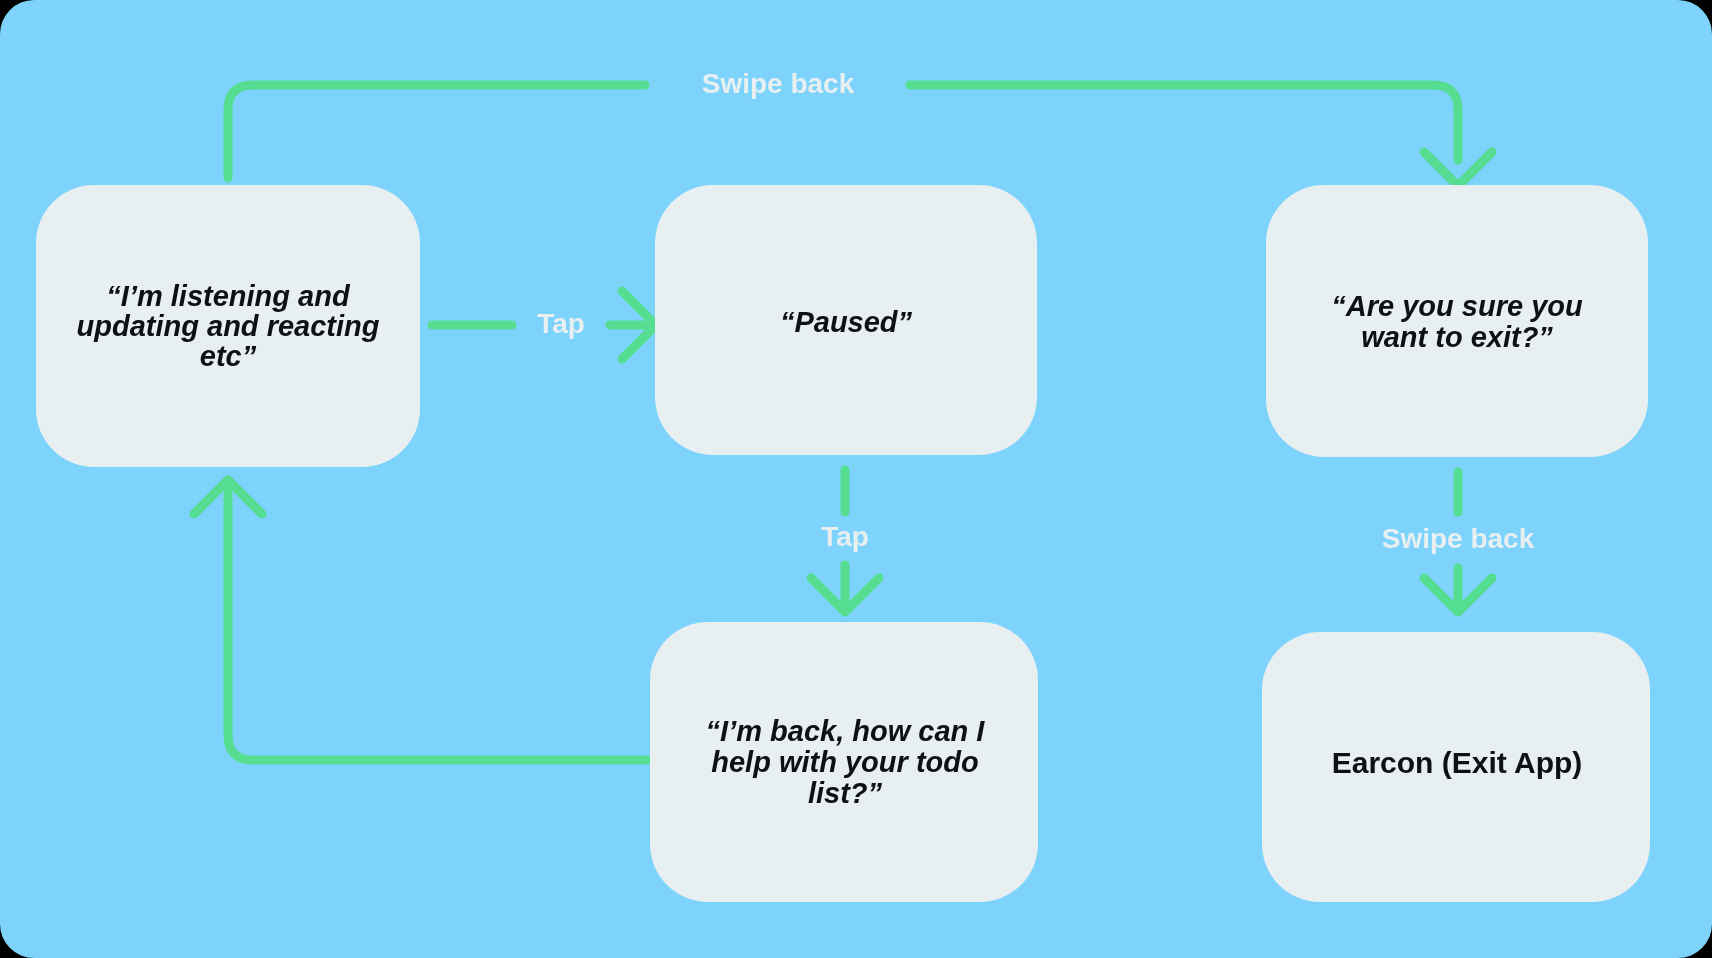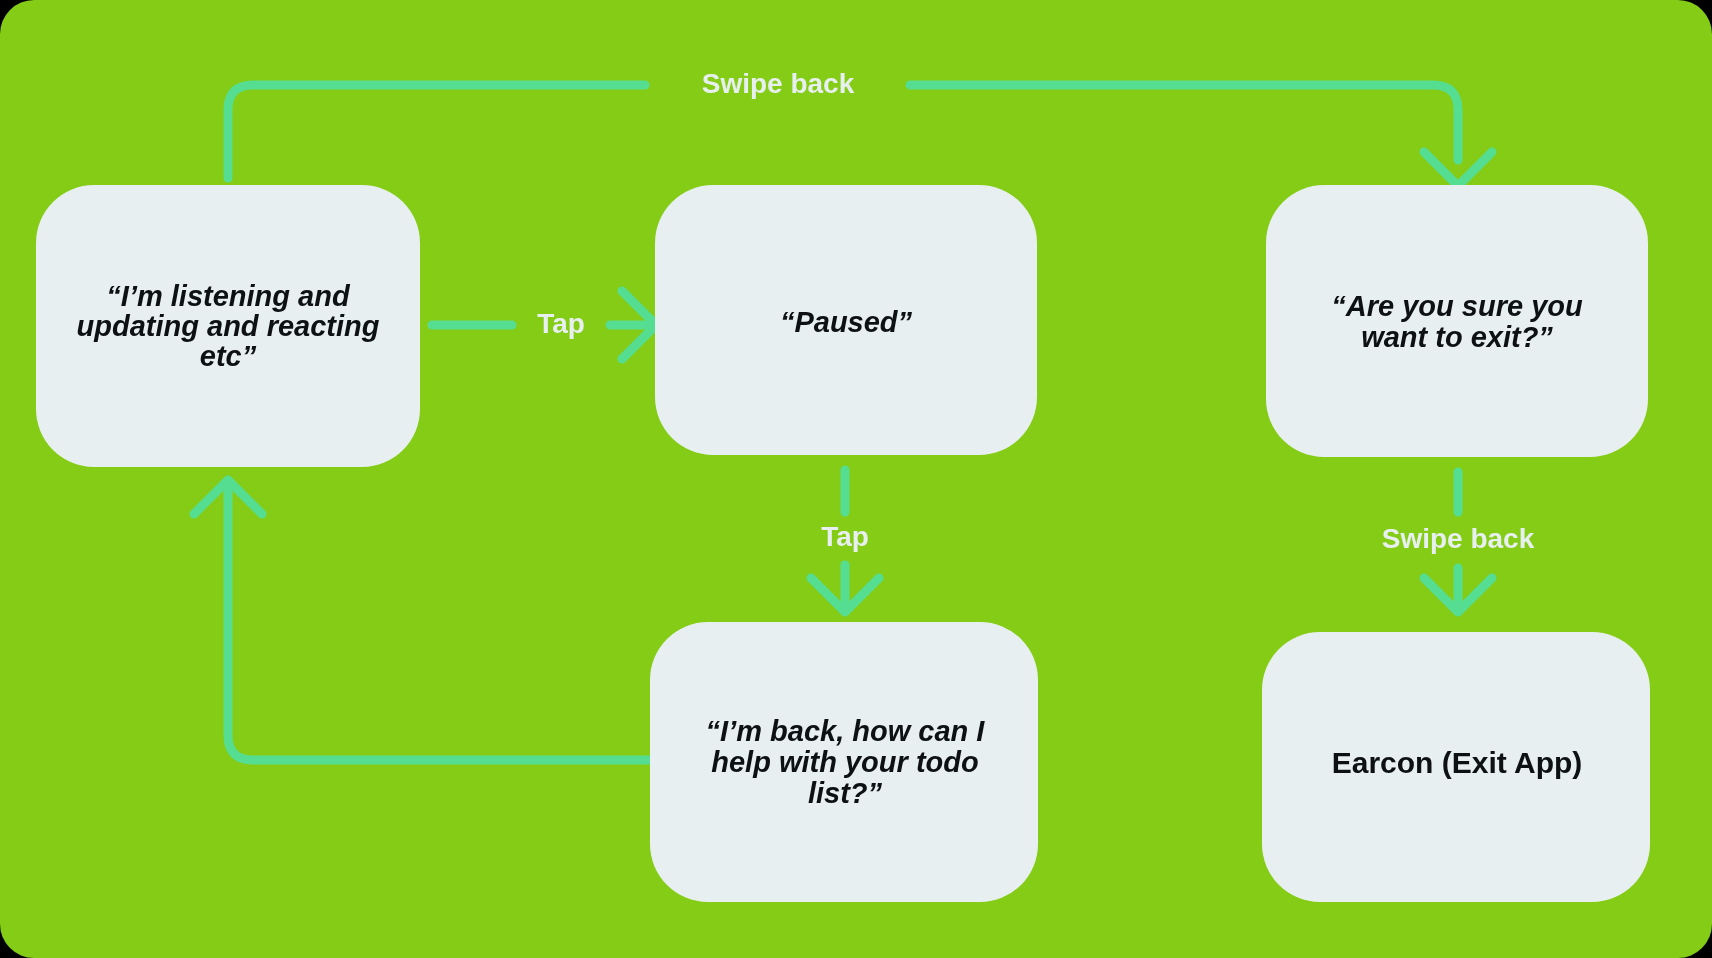--- a/index.html
+++ b/index.html
@@ -10,21 +10,21 @@
   body {
     width: 1712px;
     height: 958px;
     overflow: hidden;
     font-family: "Liberation Sans", sans-serif;
   }
   #canvas {
     position: relative;
     width: 1712px;
     height: 958px;
-    background: #84cc16;
+    background: #7dd3fc;
     border-radius: 34px;
     overflow: hidden;
   }
   #diagram {
     position: absolute;
     left: 0;
     top: 0;
     width: 1712px;
     height: 958px;
     display: block;

